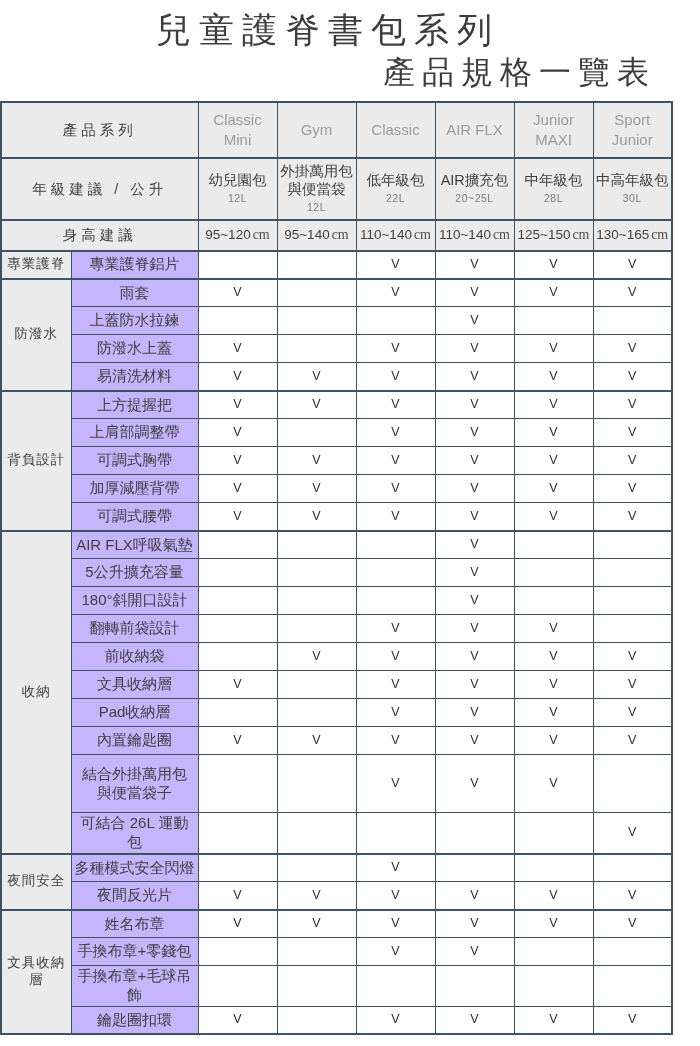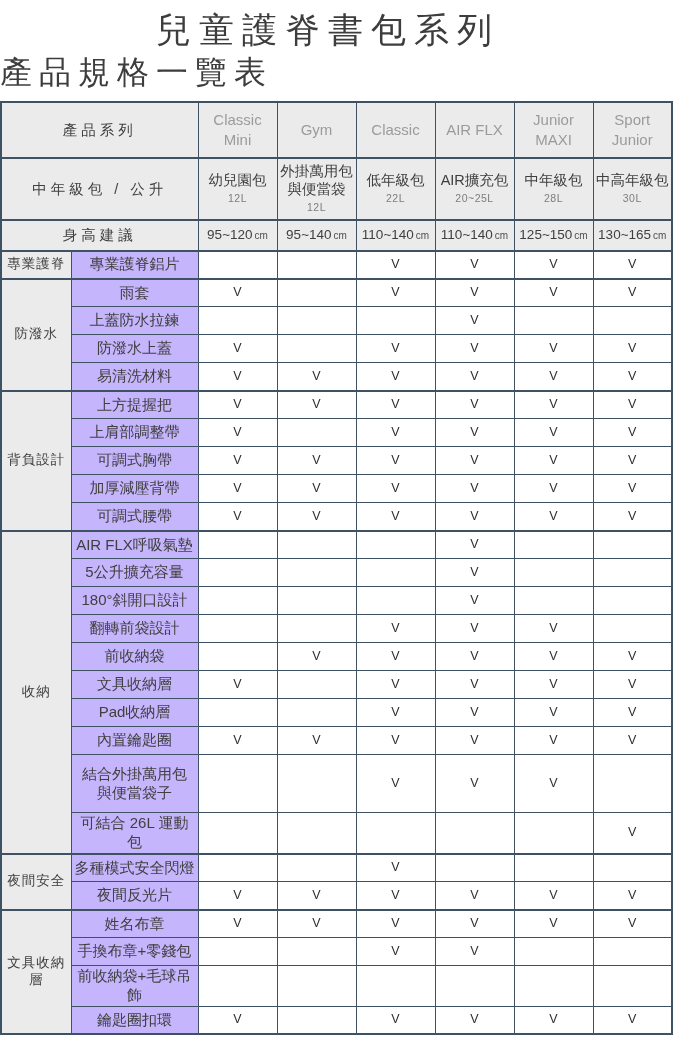--- a/index.html
+++ b/index.html
@@ -15,21 +15,21 @@
   body{
     width:700px;height:1046px;overflow:hidden;background:#ffffff;
     font-family:"Liberation Sans","DejaVu Sans",sans-serif;color:var(--text);
   }
   .page{width:656px;padding-top:8px;}
   .title-line1{
     text-align:center;font-size:35px;font-weight:300;color:#3d3d3d;
     letter-spacing:8px;line-height:1.25;
   }
   .title-line2{
-    text-align:left;font-size:32px;font-weight:300;color:#3d3d3d;
+    text-align:right;font-size:32px;font-weight:300;color:#3d3d3d;
     letter-spacing:7px;line-height:1.25;margin-bottom:9px;
   }
   table.spec-table{
     border-collapse:collapse;table-layout:fixed;width:671px;margin:0 auto;
     border:2px solid var(--border);
   }
   td{
     border:1px solid var(--border);
     text-align:center;vertical-align:middle;
     font-size:13.5px;color:var(--text);
@@ -41,21 +41,21 @@
   tr.hdr3 td{height:31px;border-bottom-width:2px;}
   tr.body-row td{height:28px;}
   tr.body-row.tall td{height:58px;}
   tr.gstart td{border-top-width:2px;}
   .hd{background:var(--hdr-bg);}
   .corner{letter-spacing:4px;font-size:14.5px;text-align:center;}
   .series-en{color:var(--series);font-size:15px;line-height:1.3;}
   .bag-name{font-size:14.5px;white-space:pre-line;line-height:1.2;}
   .liters{font-size:10.5px;color:var(--muted);margin-top:3px;letter-spacing:0.5px;}
   .height-num{font-size:13.5px;letter-spacing:0px;margin-top:36px;}
-  .unit{font-size:10px;color:#4f4f4f;margin-left:2px;}
+  .unit{font-size:14px;color:#4f4f4f;margin-left:2px;font-family:Liberation Serif, serif;}
   .group-cell{background:var(--hdr-bg);letter-spacing:1px;font-size:13.5px;}
   .feature-cell{background:#c4b5fd;white-space:pre-line;font-size:15px;}
   .check-cell{font-size:12.5px;color:var(--check);}
 </style>
 </head>
 <body>
 
 <div class="page">
   <div class="title-line1">兒童護脊書包系列</div>
   <div class="title-line2">產品規格一覽表</div>
@@ -75,21 +75,21 @@
         <tr class="hdr1">
           <td class="hd corner" colspan="2">產品系列</td>
           <td class="hd series-en">Classic Mini</td>
           <td class="hd series-en">Gym</td>
           <td class="hd series-en">Classic</td>
           <td class="hd series-en">AIR FLX</td>
           <td class="hd series-en">Junior MAXI</td>
           <td class="hd series-en">Sport Junior</td>
         </tr>
         <tr class="hdr2">
-          <td class="hd corner" colspan="2">中年級包 / 公升</td>
+          <td class="hd corner" colspan="2">年級建議 / 公升</td>
           <td class="hd">
             <div class="bag-name">幼兒園包</div>
             <div class="liters">12L</div>
           </td>
           <td class="hd">
             <div class="bag-name">外掛萬用包
 與便當袋</div>
             <div class="liters">12L</div>
           </td>
           <td class="hd">
@@ -335,21 +335,21 @@
         <tr class="body-row">
           <td class="feature-cell">手換布章+零錢包</td>
           <td class="check-cell"></td>
           <td class="check-cell"></td>
           <td class="check-cell">V</td>
           <td class="check-cell">V</td>
           <td class="check-cell"></td>
           <td class="check-cell"></td>
         </tr>
         <tr class="body-row">
-          <td class="feature-cell">前收納袋+毛球吊飾</td>
+          <td class="feature-cell">手換布章+毛球吊飾</td>
           <td class="check-cell"></td>
           <td class="check-cell"></td>
           <td class="check-cell"></td>
           <td class="check-cell"></td>
           <td class="check-cell"></td>
           <td class="check-cell"></td>
         </tr>
         <tr class="body-row">
           <td class="feature-cell">鑰匙圈扣環</td>
           <td class="check-cell">V</td>

